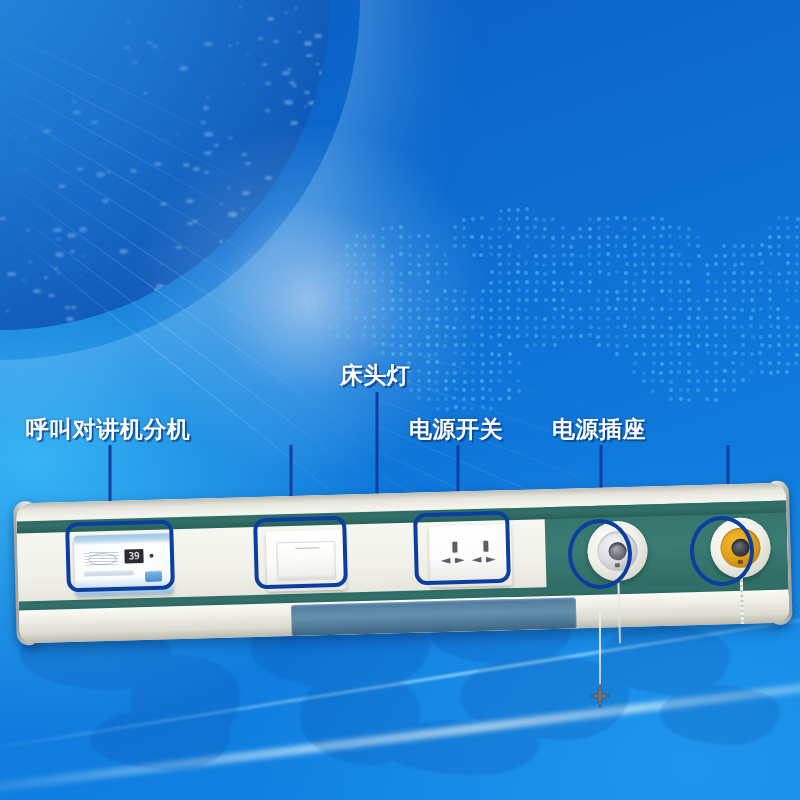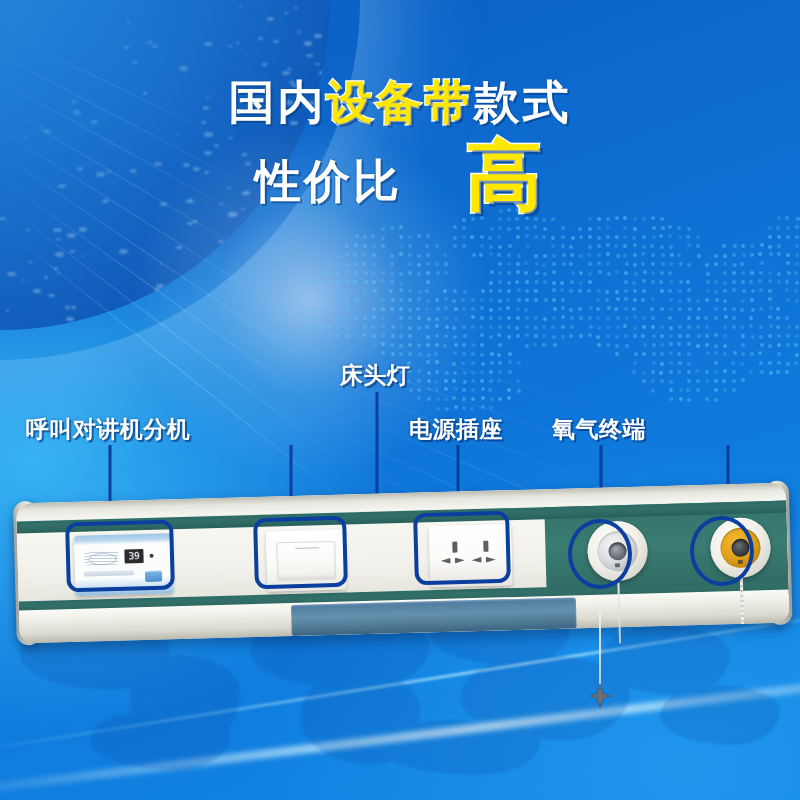--- a/index.html
+++ b/index.html
@@ -1382,41 +1382,34 @@
       <i style="left: 250px; top: 10px; width: 180px; height: 80px;"></i>
       <i style="left: 300px; top: 70px; width: 120px; height: 95px;"></i>
       <i style="left: 430px; top: 5px; width: 140px; height: 60px;"></i>
       <i style="left: 460px; top: 55px; width: 170px; height: 85px;"></i>
       <i style="left: 600px; top: 25px; width: 130px; height: 70px;"></i>
       <i style="left: 660px; top: 85px; width: 120px; height: 60px;"></i>
       <i style="left: 90px; top: 110px; width: 140px; height: 60px;"></i>
       <i style="left: 380px; top: 120px; width: 160px; height: 55px;"></i>
     </div>
 
-  <div class="headline">
-    <div class="hl-line1"><span class="w">国内</span><span class="y">设备带</span><span class="w">款式</span></div>
-    <div class="hl-line2">
-      <span class="w">性价比</span>
-      <span class="hl-big">高</span>
-    </div>
-  </div>
 
   <div class="callouts">
     <div class="callout-label" style="left:108px; top:414px;">呼叫对讲机分机</div>
     <div class="callout-line" style="left:110px; top:445px; height:76px;"></div>
 
     <div class="callout-line" style="left:291px; top:445px; height:78px;"></div>
 
     <div class="callout-label" style="left:375px; top:360px;">床头灯</div>
     <div class="callout-line" style="left:377px; top:392px; height:214px;"></div>
 
-    <div class="callout-label" style="left:456px; top:414px;">电源插座</div>
+    <div class="callout-label" style="left:456px; top:414px;">电源开关</div>
     <div class="callout-line" style="left:458px; top:445px; height:76px;"></div>
 
-    <div class="callout-label" style="left:599px; top:414px;">氧气终端</div>
+    <div class="callout-label" style="left:599px; top:414px;">电源插座</div>
     <div class="callout-line" style="left:601px; top:445px; height:84px;"></div>
 
     <div class="callout-line" style="left:728px; top:445px; height:82px;"></div>
   </div>
 
   <div class="panel-wrap">
 
     <div class="cap cap-l"></div>
     <div class="cap cap-r"></div>
 

